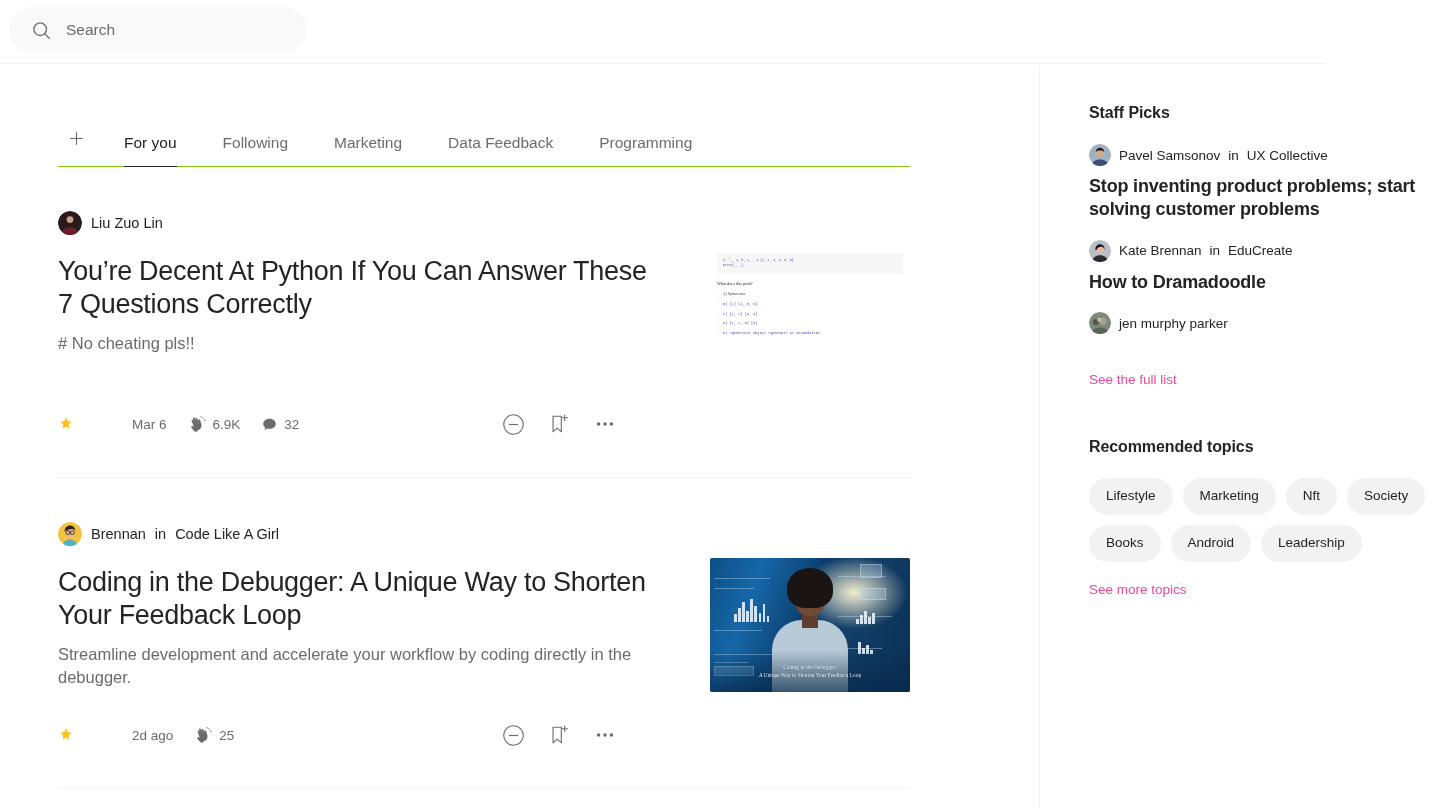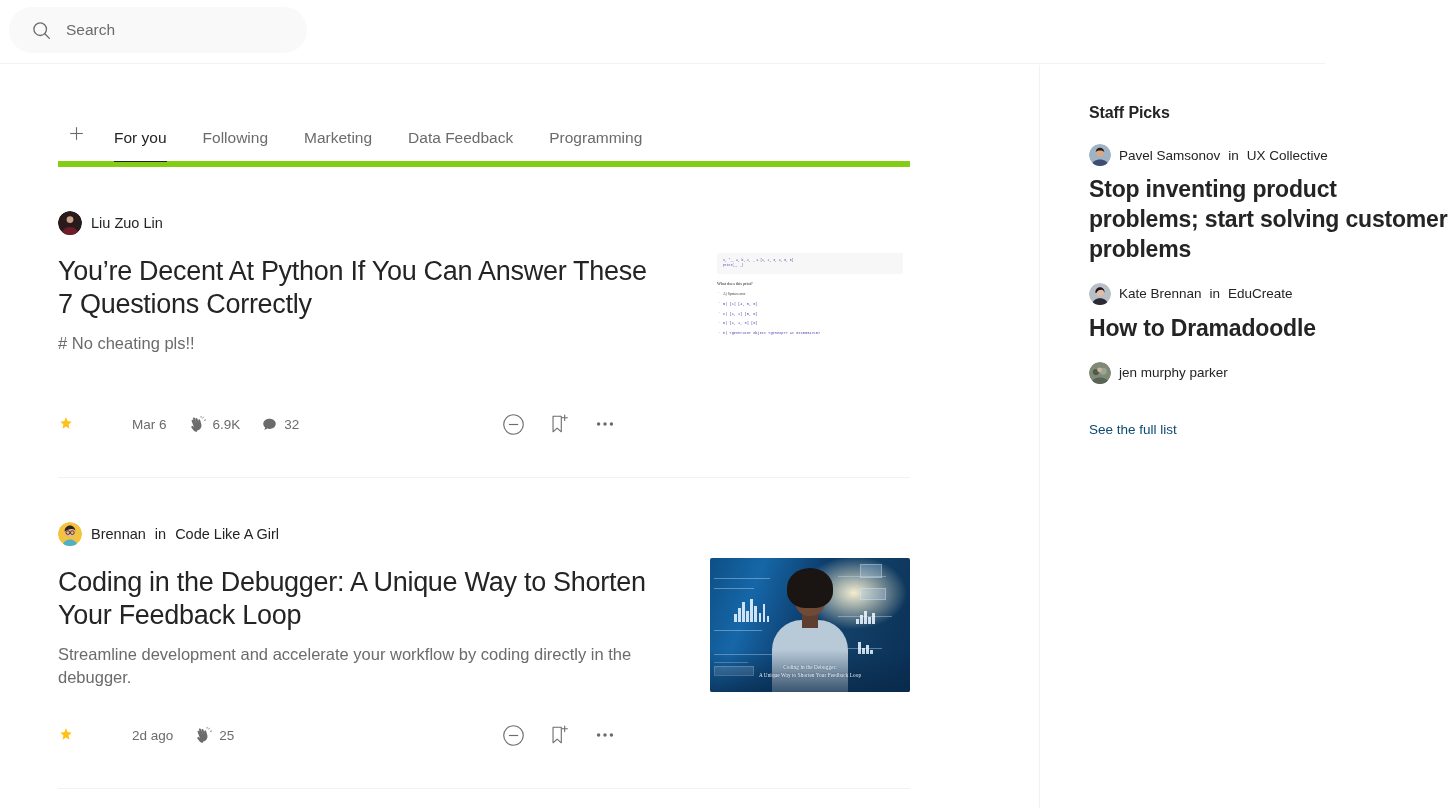--- a/index.html
+++ b/index.html
@@ -57,22 +57,22 @@
     left: 58px; top: 64px;
     width: 852px;
   }
 
   
   .tabs {
     position: relative;
     height: 103px;
     display: flex;
     align-items: flex-end;
-    gap: 0;
-    border-bottom: 6px solid #84cc16;
+    gap: 10px;
+    border-bottom: 1px solid #84cc16;
   }
   .tab-plus {
     width: 36px; height: 44px;
     display: flex; align-items: center; justify-content: center;
     margin-right: 20px;
     margin-bottom: 6px;
     cursor: pointer;
   }
   .tab {
     font-size: 15.5px;
@@ -342,29 +342,29 @@
     display: flex; align-items: center; gap: 8px;
     margin-bottom: 9px;
     height: 22px;
   }
   .pick-av {
     width: 22px; height: 22px; border-radius: 50%;
     flex: 0 0 auto; overflow: hidden; position: relative;
   }
   .pick-by-text { font-size: 13.5px; color: #242424; white-space: nowrap; }
   .pick-title {
-    font-size: 23px;
+    font-size: 18px;
     font-weight: 700;
     line-height: 1.3;
     letter-spacing: -0.18px;
     color: #242424;
   }
   .green-link {
     font-size: 13.5px;
-    color: #0c4a6e;
+    color: #ec4899;
     margin-top: 20px;
     display: inline-block;
     cursor: pointer;
     text-decoration: none;
   }
   .sec-topics { margin-top: 50px; }
   .topics {
     display: flex;
     flex-wrap: wrap;
     gap: 10px;
@@ -669,14 +669,27 @@
           <circle cx="11.5" cy="8.5" r="2.6" fill="#c9b49c"></circle>
         </svg>
       </div>
       <span class="pick-by-text">jen murphy parker</span>
     </div>
   </div>
 
   <a class="green-link">See the full list</a>
 
   
+  <div class="sec-topics">
+    <div class="side-h">Recommended topics</div>
+    <div class="topics">
+      <div class="topic">Lifestyle</div>
+      <div class="topic">Marketing</div>
+      <div class="topic">Nft</div>
+      <div class="topic">Society</div>
+      <div class="topic">Books</div>
+      <div class="topic">Android</div>
+      <div class="topic">Leadership</div>
+    </div>
+    <a class="green-link">See more topics</a>
+  </div>
 
 </div>
 
 </body></html>

